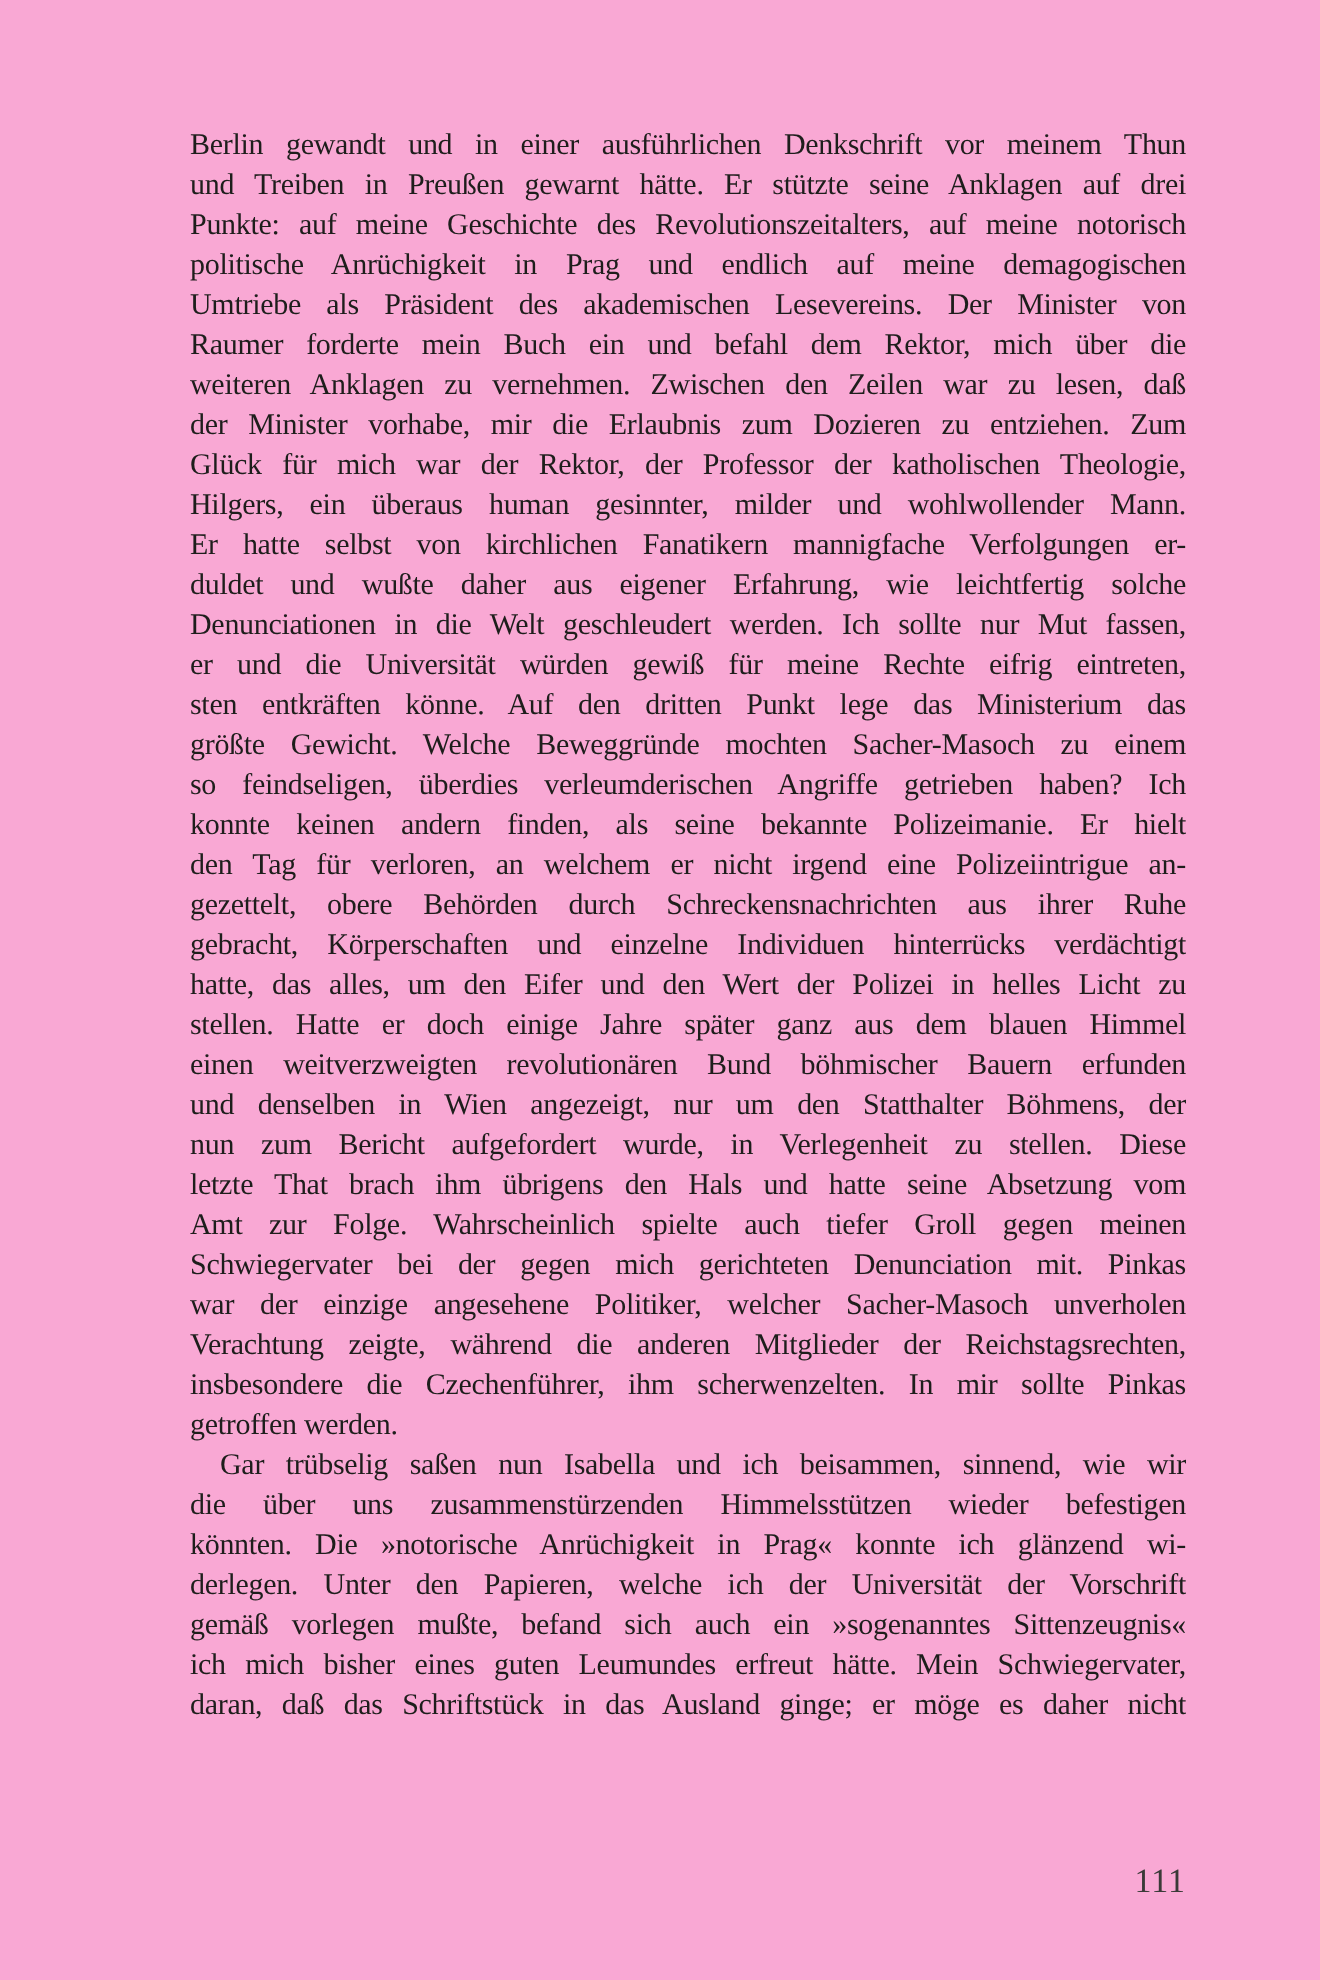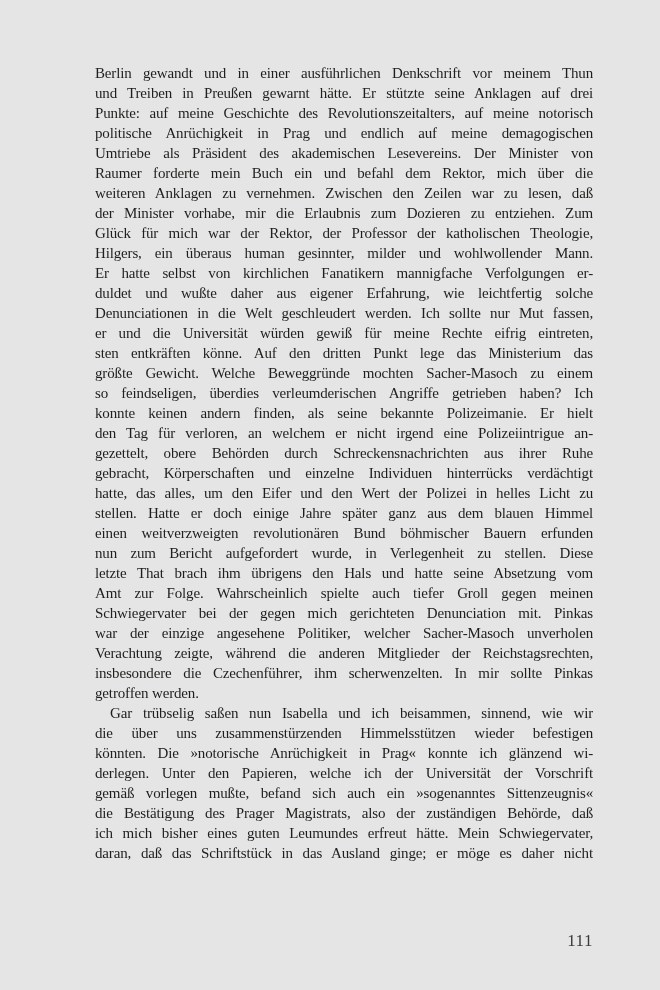--- a/index.html
+++ b/index.html
@@ -7,21 +7,21 @@
     padding: 0;
     width: 660px;
     height: 990px;
     background: #ffffff;
     overflow: hidden;
   }
   .book-page {
     position: relative;
     width: 660px;
     height: 990px;
-    background: #e5e5e5;
+    background: #f9a8d4;
     font-family: "Liberation Serif", "DejaVu Serif", serif;
     color: #1e1e1c;
   }
   .text-block {
     position: absolute;
     left: 95px;
     top: 63px;
     width: 498px;
     font-size: 15px;
     letter-spacing: -0.15px;
@@ -78,34 +78,34 @@
         <div class="line">sten entkräften könne. Auf den dritten Punkt lege das Ministerium das</div>
         <div class="line">größte Gewicht. Welche Beweggründe mochten Sacher-Masoch zu einem</div>
         <div class="line">so feindseligen, überdies verleumderischen Angriffe getrieben haben? Ich</div>
         <div class="line">konnte keinen andern finden, als seine bekannte Polizeimanie. Er hielt</div>
         <div class="line">den Tag für verloren, an welchem er nicht irgend eine Polizeiintrigue an-</div>
         <div class="line">gezettelt, obere Behörden durch Schreckensnachrichten aus ihrer Ruhe</div>
         <div class="line">gebracht, Körperschaften und einzelne Individuen hinterrücks verdächtigt</div>
         <div class="line">hatte, das alles, um den Eifer und den Wert der Polizei in helles Licht zu</div>
         <div class="line">stellen. Hatte er doch einige Jahre später ganz aus dem blauen Himmel</div>
         <div class="line">einen weitverzweigten revolutionären Bund böhmischer Bauern erfunden</div>
+        <div class="line">und denselben in Wien angezeigt, nur um den Statthalter Böhmens, der</div>
         <div class="line">nun zum Bericht aufgefordert wurde, in Verlegenheit zu stellen. Diese</div>
         <div class="line">letzte That brach ihm übrigens den Hals und hatte seine Absetzung vom</div>
         <div class="line">Amt zur Folge. Wahrscheinlich spielte auch tiefer Groll gegen meinen</div>
         <div class="line">Schwiegervater bei der gegen mich gerichteten Denunciation mit. Pinkas</div>
         <div class="line">war der einzige angesehene Politiker, welcher Sacher-Masoch unverholen</div>
         <div class="line">Verachtung zeigte, während die anderen Mitglieder der Reichstagsrechten,</div>
         <div class="line">insbesondere die Czechenführer, ihm scherwenzelten. In mir sollte Pinkas</div>
         <div class="line last-line">getroffen werden.</div>
       </div>
       <div class="paragraph">
         <div class="line indent">Gar trübselig saßen nun Isabella und ich beisammen, sinnend, wie wir</div>
         <div class="line">die über uns zusammenstürzenden Himmelsstützen wieder befestigen</div>
         <div class="line">könnten. Die »notorische Anrüchigkeit in Prag« konnte ich glänzend wi-</div>
         <div class="line">derlegen. Unter den Papieren, welche ich der Universität der Vorschrift</div>
         <div class="line">gemäß vorlegen mußte, befand sich auch ein »sogenanntes Sittenzeugnis«</div>
-        <div class="line">die Bestätigung des Prager Magistrats, also der zuständigen Behörde, daß</div>
         <div class="line">ich mich bisher eines guten Leumundes erfreut hätte. Mein Schwiegervater,</div>
         <div class="line">daran, daß das Schriftstück in das Ausland ginge; er möge es daher nicht</div>
       </div>
     </div>
   <div class="page-number">111</div>
 </div>
 
 </body></html>

